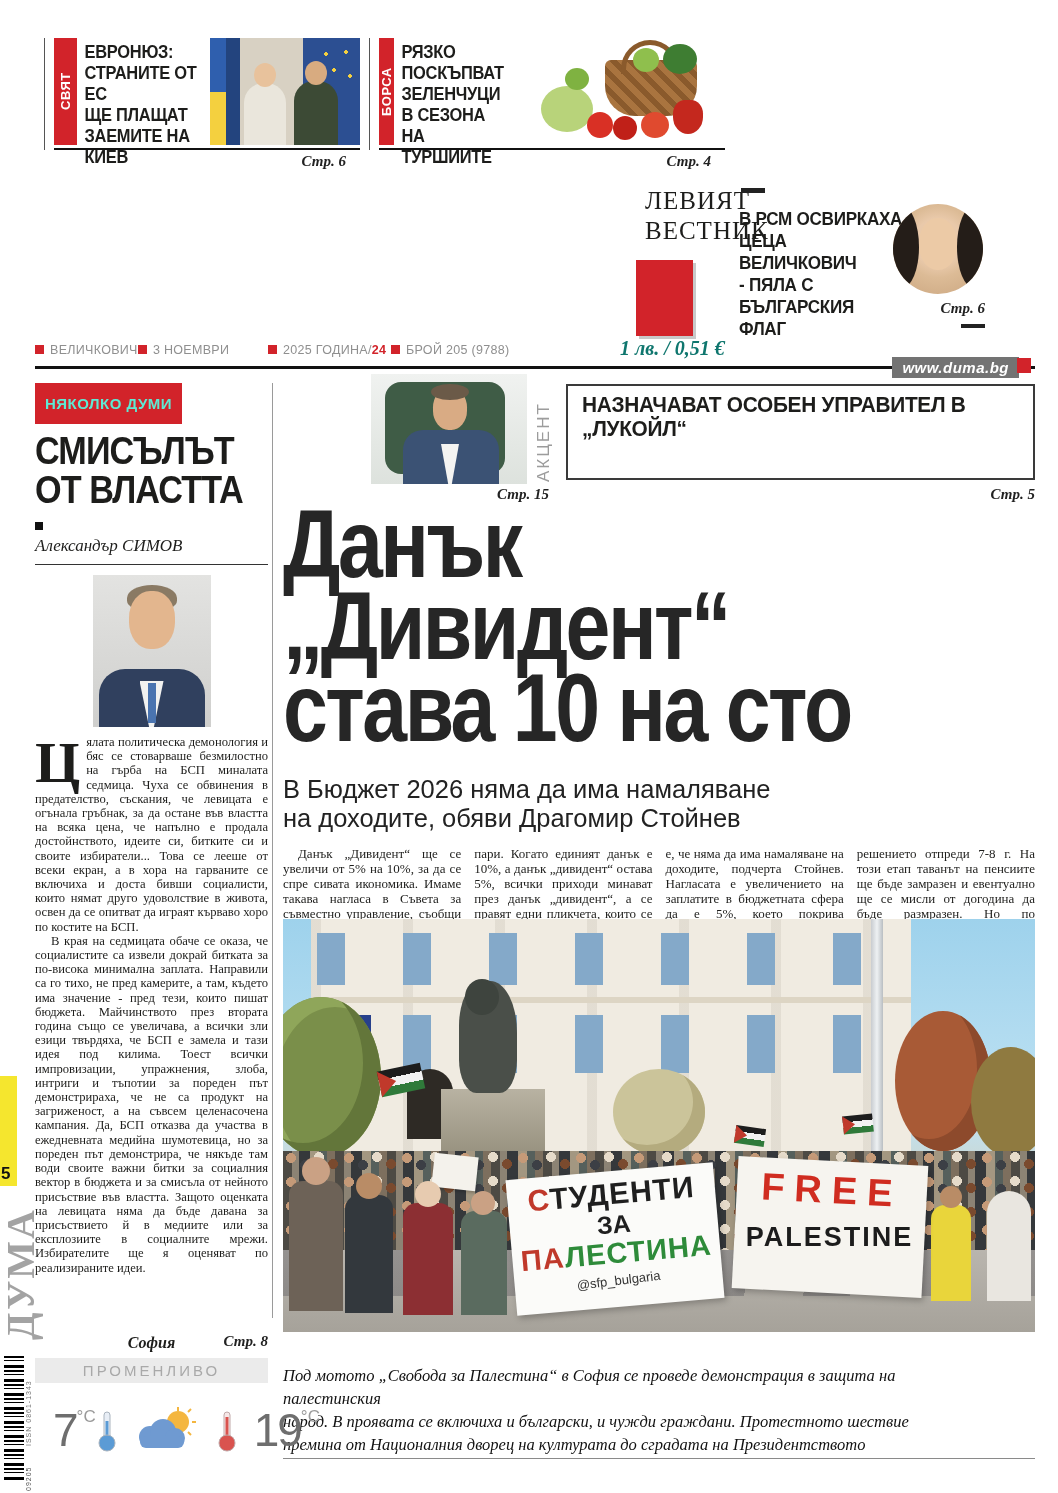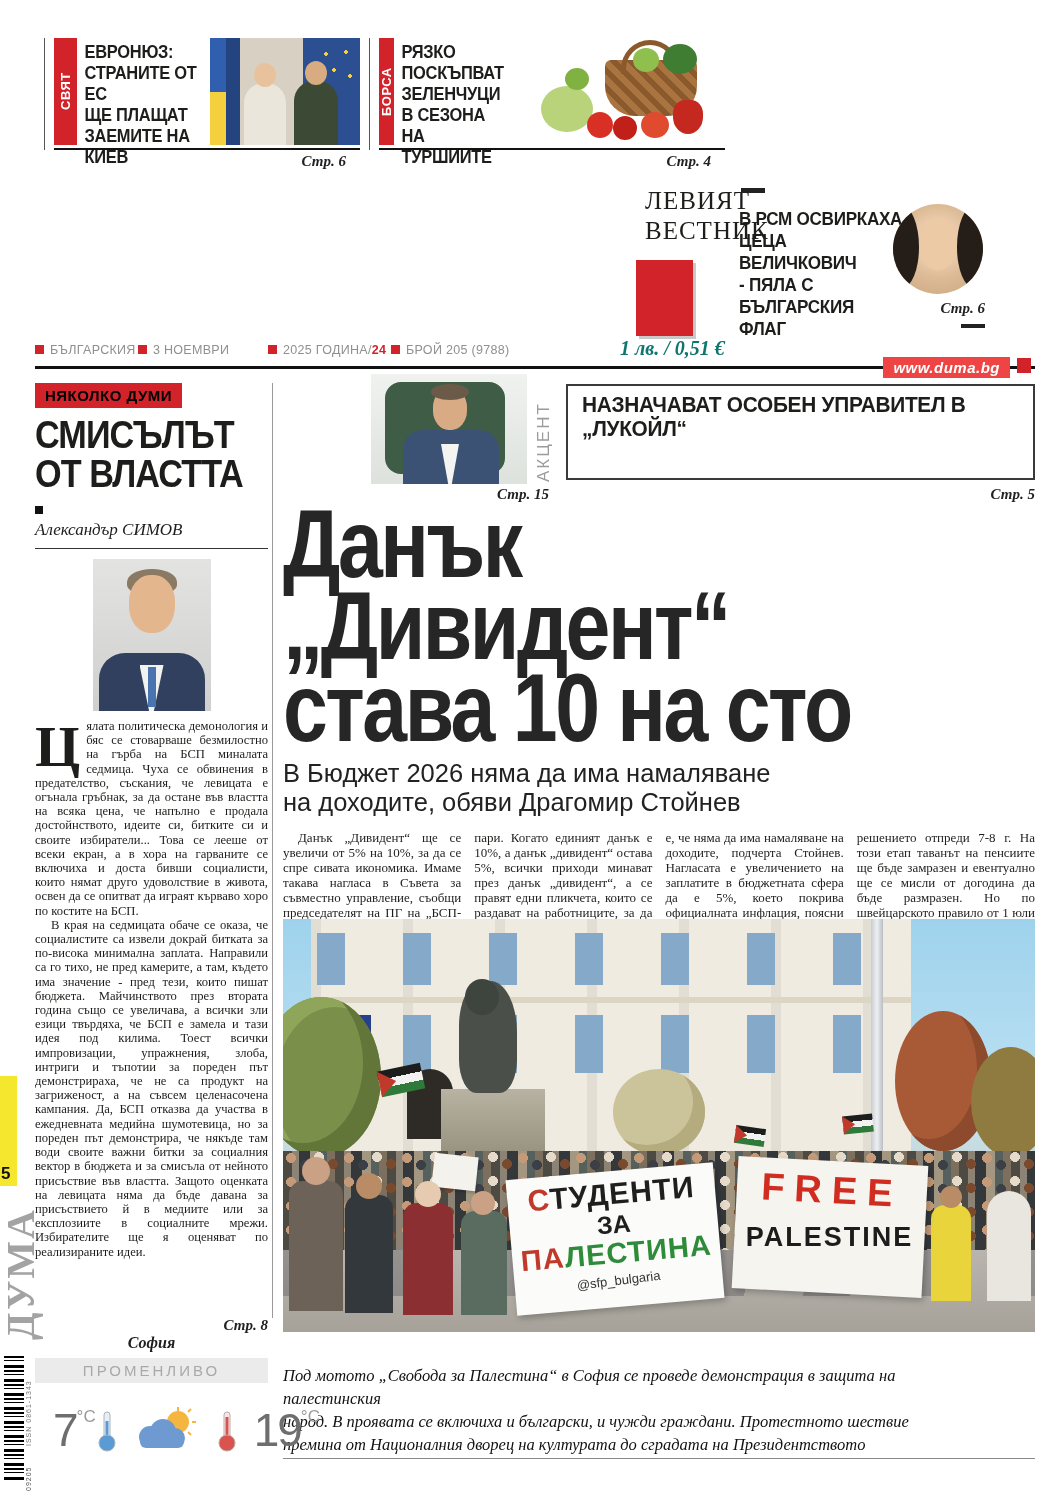--- a/index.html
+++ b/index.html
@@ -78,28 +78,28 @@
   .ceca-page{position:absolute; left:880px; top:128px; width:70px; text-align:right;}
   .ceca-dash2{position:absolute; left:926px; top:152px; width:24px; height:4px; background:#222;}
 
   
   .dateline{position:absolute; left:35px; top:343px; width:1000px; height:22px; font-family:"Liberation Sans",sans-serif;}
   .d-item{position:absolute; top:0; font-size:12.5px; color:#8f8f8f; letter-spacing:.3px; white-space:nowrap;}
   .d-item::before{content:""; display:inline-block; width:9px; height:9px; background:var(--red); margin-right:6px;}
   .d-accent{color:var(--red); font-weight:700;}
   .d-price{position:absolute; left:585px; top:-6px; width:140px; font:italic 700 20px "Liberation Serif",serif; color:#0f766e;}
   .main-rule{position:absolute; left:35px; top:366px; width:1000px; height:3px; background:#111;}
-  .site-chip{position:absolute; right:25px; top:-9px; background:#ef4444; color:#fff;
+  .site-chip{position:absolute; right:16px; top:-9px; background:#737373; color:#fff;
     font:italic 700 15px "Liberation Sans",sans-serif; padding:2px 10px; letter-spacing:.5px;}
   .site-sq{position:absolute; right:4px; top:-8px; width:14px; height:15px; background:var(--red);}
 
   
   .opinion{position:absolute; left:35px; top:383px; width:233px;}
-  .kicker{display:inline-block; background:var(--red); color:#000000; font:700 15px "Liberation Sans",sans-serif;
-    padding:4px 10px; letter-spacing:.5px;}
+  .kicker{display:inline-block; background:var(--red); color:#5eead4; font:700 15px "Liberation Sans",sans-serif;
+    padding:12px 10px; letter-spacing:.5px;}
   .op-title{margin-top:8px; font:700 38px/39px "Liberation Sans",sans-serif; letter-spacing:-1px;
     transform:scaleX(.9); transform-origin:left top;}
   .op-bullet{width:8px; height:8px; background:#111; margin:12px 0 6px;}
   .op-author{font:italic 400 17px "Liberation Serif",serif;}
   .op-line{height:1px; background:#333; margin-top:8px;}
   .portrait{position:relative; width:118px; height:152px; margin:10px auto 8px; overflow:hidden;
     background:linear-gradient(#e3e3e1,#cfcfcd);}
   .portrait .hair{position:absolute; left:34px; top:10px; width:50px; height:26px; border-radius:50% 50% 40% 40%; background:#8a7a64;}
   .portrait .head{position:absolute; left:36px; top:16px; width:46px; height:58px; border-radius:46%; background:#e3b astellen;}
   .portrait .head{background:#e3b68e;}
@@ -131,21 +131,21 @@
     font:400 17px "Liberation Sans",sans-serif; color:#9c9c9c; letter-spacing:2px;}
   .akcent-box{position:absolute; left:566px; top:384px; width:469px; height:96px; border:2px solid #3a3a3a; padding:7px 14px 0;}
   .akcent-title{font:700 21.5px/24px "Liberation Sans",sans-serif; letter-spacing:-.3px; transform:scaleX(.97); transform-origin:left top;}
   .akcent-body{margin-top:4px; font:italic 400 15.5px/18px "Liberation Serif",serif; text-align:justify; text-indent:22px;}
   .akcent-page{position:absolute; left:935px; top:486px; width:100px; text-align:right;}
 
   
   .lead{position:absolute; left:283px; top:503px; width:752px;}
   .lead-hl{font:700 96px/82px "Liberation Sans",sans-serif; letter-spacing:-3px; color:#262626;
     transform:scaleX(.84); transform-origin:left top;}
-  .lead-sub{margin-top:10px; font:400 25.5px/29px "Liberation Sans",sans-serif; color:#222;}
+  .lead-sub{margin-top:26px; font:400 25.5px/29px "Liberation Sans",sans-serif; color:#222;}
   .lead-cols{display:flex; gap:13px; margin-top:13px; height:162px; overflow:hidden;}
   .lead-cols .col{flex:1 1 0; font-size:13px; line-height:15.1px; text-align:justify;}
   .lead-cols p{margin:0;}
   .lead-cols .indent{text-indent:15px;}
   .lead-page{text-align:right; margin-top:4px;}
 
   
   .kader-bar{position:absolute; left:283px; top:886px; width:752px; height:27px; background:var(--red);
     display:flex; align-items:center; justify-content:center;}
   .kader-bar span{font:700 15px "Liberation Sans",sans-serif; color:#fff; letter-spacing:.5px;}
@@ -311,21 +311,21 @@
     <div class="ceca-photo">
       <div class="hl"></div>
       <div class="hr"></div>
       <div class="face"></div>
     </div>
     <div class="ceca-page pageref">Стр. 6</div>
     <div class="ceca-dash2"></div>
   </div>
 
   <div class="dateline">
-    <span class="d-item" style="left:0">БЪЛГАРСКИЯ</span>
+    <span class="d-item" style="left:0">ВЕЛИЧКОВИЧ</span>
     <span class="d-item" style="left:103px">3 НОЕМВРИ</span>
     <span class="d-item" style="left:233px"><span>2025 ГОДИНА/</span><span class="d-accent">24</span></span>
     <span class="d-item" style="left:356px">БРОЙ 205 (9788)</span>
     <span class="d-price">1 лв. / 0,51 €</span>
   </div>
   <div class="main-rule">
     <span class="site-chip">www.duma.bg</span>
     <span class="site-sq"></span>
   </div>
 

